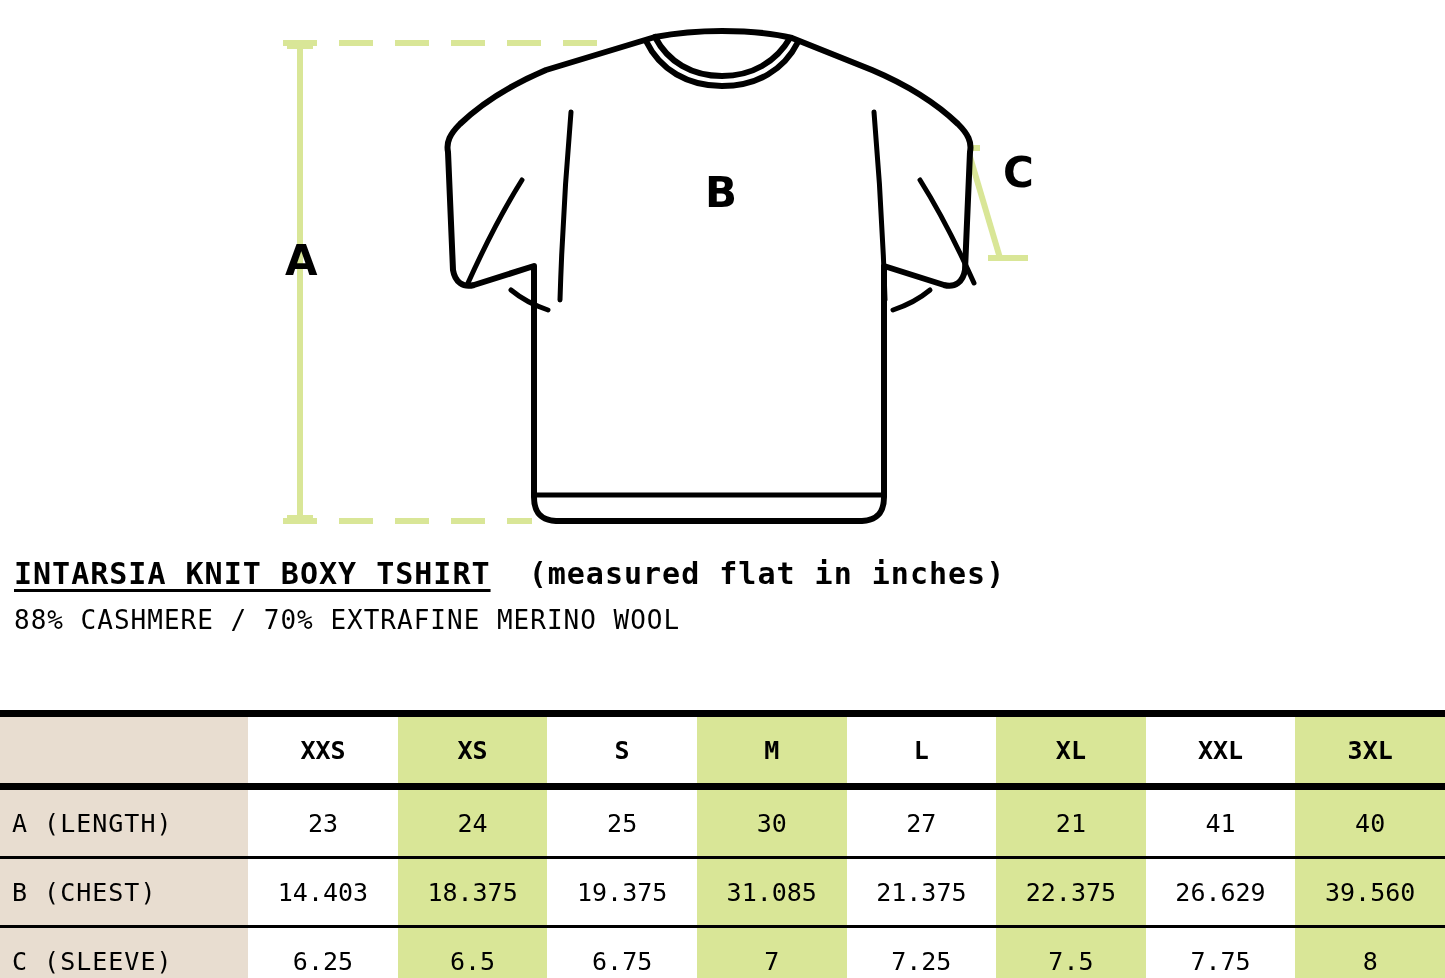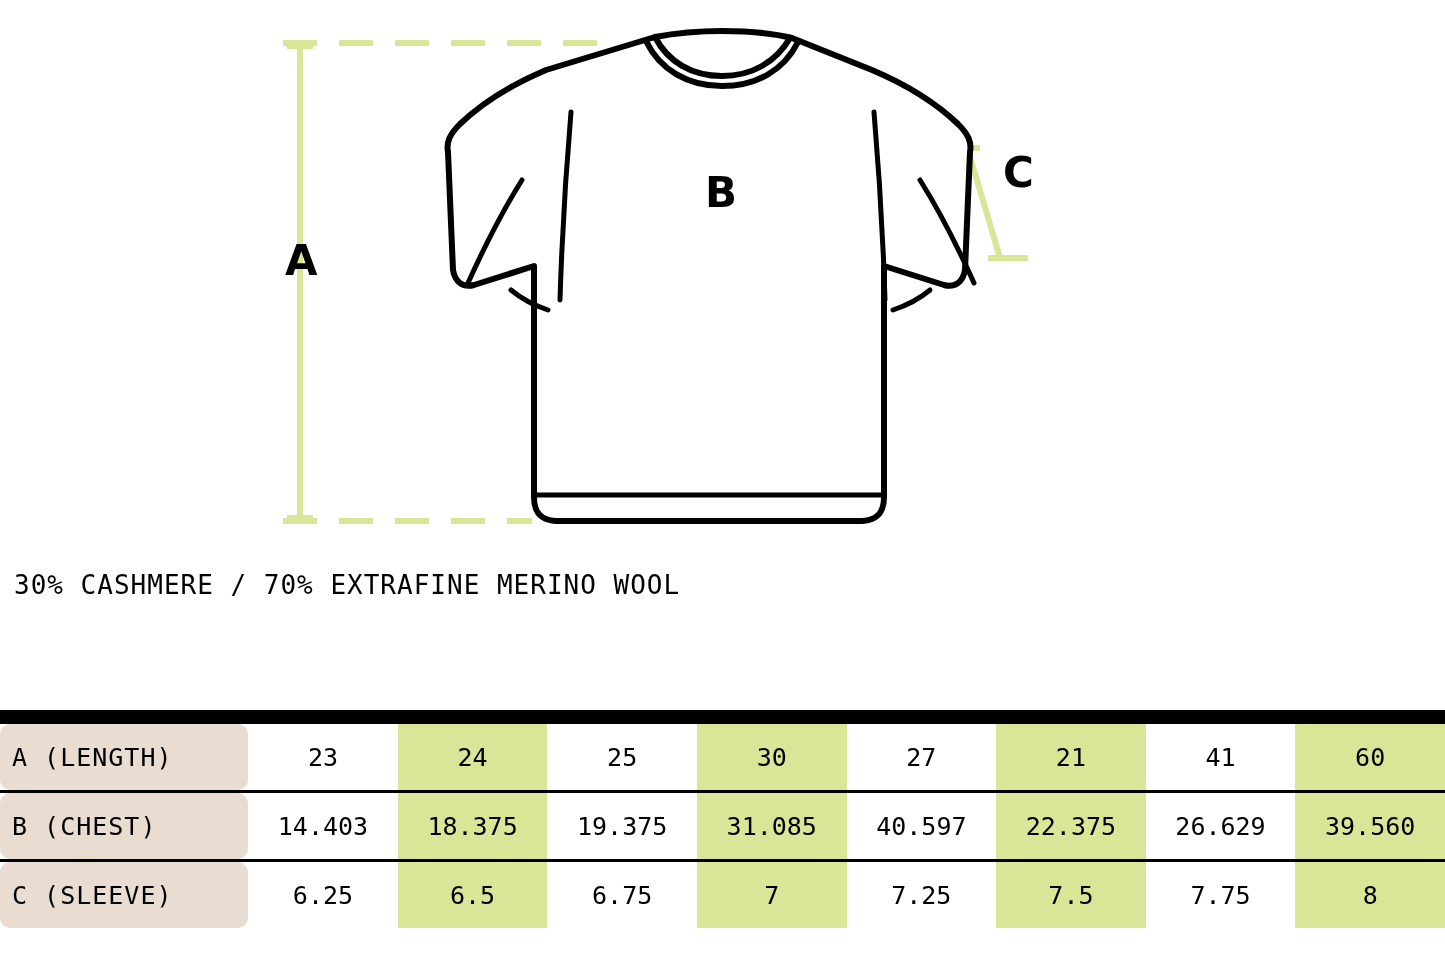--- a/index.html
+++ b/index.html
@@ -104,21 +104,20 @@
     font-weight: 700;
     font-size: 27px;
   }
   .rowlabel {
     background: #e8ddd0;
     text-align: left !important;
     padding-left: 12px !important;
     font-weight: 400;
     font-size: 25px;
     letter-spacing: 1px;
-    border-radius: 10px;
   }
   .hdr-row .rowlabel { background: #e8ddd0; }
   .shade { background: #d9e697; }
   .plain { background: #ffffff; }
 
   .rule {
     background: #000;
     width: 1445px;
   }
   .rule-thick { height: 7px; }
@@ -199,25 +198,54 @@
         <path d="M 536 495 L 882 495"></path>
       </g>
     </svg>
 
     <div class="dim-label" id="label-A">A</div>
     <div class="dim-label" id="label-B">B</div>
     <div class="dim-label" id="label-C">C</div>
   </div>
 
   <div class="titleblock">
-    <div class="subtitle">30% CASHMERE / 70% EXTRAFINE MERINO WOOL</div>
+    <div class="title-line">
+      <span class="title-main">INTARSIA KNIT BOXY TSHIRT</span><span>&nbsp;&nbsp;</span><span class="title-sub">(measured flat in inches)</span>
+    </div>
+    <div class="subtitle">88% CASHMERE / 70% EXTRAFINE MERINO WOOL</div>
   </div>
 
   <div class="table-wrap">
     <div class="rule rule-thick"></div>
+    <table class="size-table">
+      <colgroup>
+        <col class="c-label">
+        <col class="c-size">
+          <col class="c-size">
+          <col class="c-size">
+          <col class="c-size">
+        <col class="c-size">
+          <col class="c-size">
+          <col class="c-size">
+          <col class="c-size">
+      </colgroup>
+      <tbody>
+        <tr class="hdr-row">
+          <th class="rowlabel"></th>
+          <th class="plain">XXS</th>
+          <th class="shade">XS</th>
+          <th class="plain">S</th>
+          <th class="shade">M</th>
+          <th class="plain">L</th>
+          <th class="shade">XL</th>
+          <th class="plain">XXL</th>
+          <th class="shade">3XL</th>
+        </tr>
+      </tbody>
+    </table>
     <div class="rule rule-thick"></div>
 
     <table class="size-table">
       <colgroup>
         <col class="c-label">
         <col class="c-size">
           <col class="c-size">
           <col class="c-size">
           <col class="c-size">
         <col class="c-size">
@@ -228,21 +256,21 @@
       <tbody>
         <tr>
           <td class="rowlabel">A (LENGTH)</td>
           <td class="plain">23</td>
           <td class="shade">24</td>
           <td class="plain">25</td>
           <td class="shade">30</td>
           <td class="plain">27</td>
           <td class="shade">21</td>
           <td class="plain">41</td>
-          <td class="shade">60</td>
+          <td class="shade">40</td>
         </tr>
       </tbody>
     </table>
     <div class="rule rule-thin"></div>
 
     <table class="size-table">
       <colgroup>
         <col class="c-label">
         <col class="c-size">
           <col class="c-size">
@@ -253,21 +281,21 @@
           <col class="c-size">
           <col class="c-size">
       </colgroup>
       <tbody>
         <tr>
           <td class="rowlabel">B (CHEST)</td>
           <td class="plain">14.403</td>
           <td class="shade">18.375</td>
           <td class="plain">19.375</td>
           <td class="shade">31.085</td>
-          <td class="plain">40.597</td>
+          <td class="plain">21.375</td>
           <td class="shade">22.375</td>
           <td class="plain">26.629</td>
           <td class="shade">39.560</td>
         </tr>
       </tbody>
     </table>
     <div class="rule rule-thin"></div>
 
     <table class="size-table">
       <colgroup>

